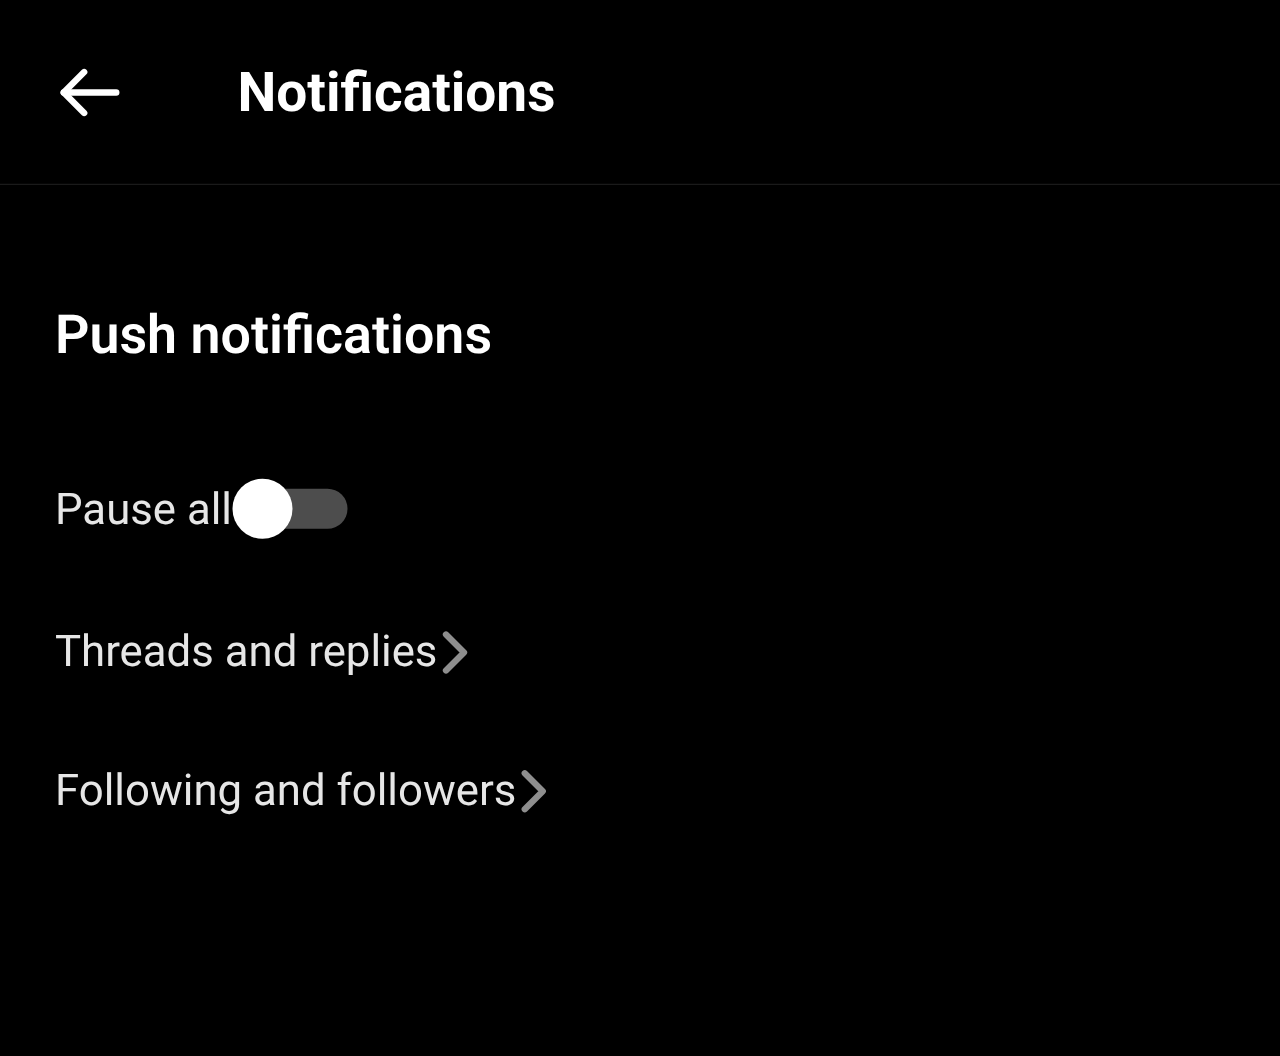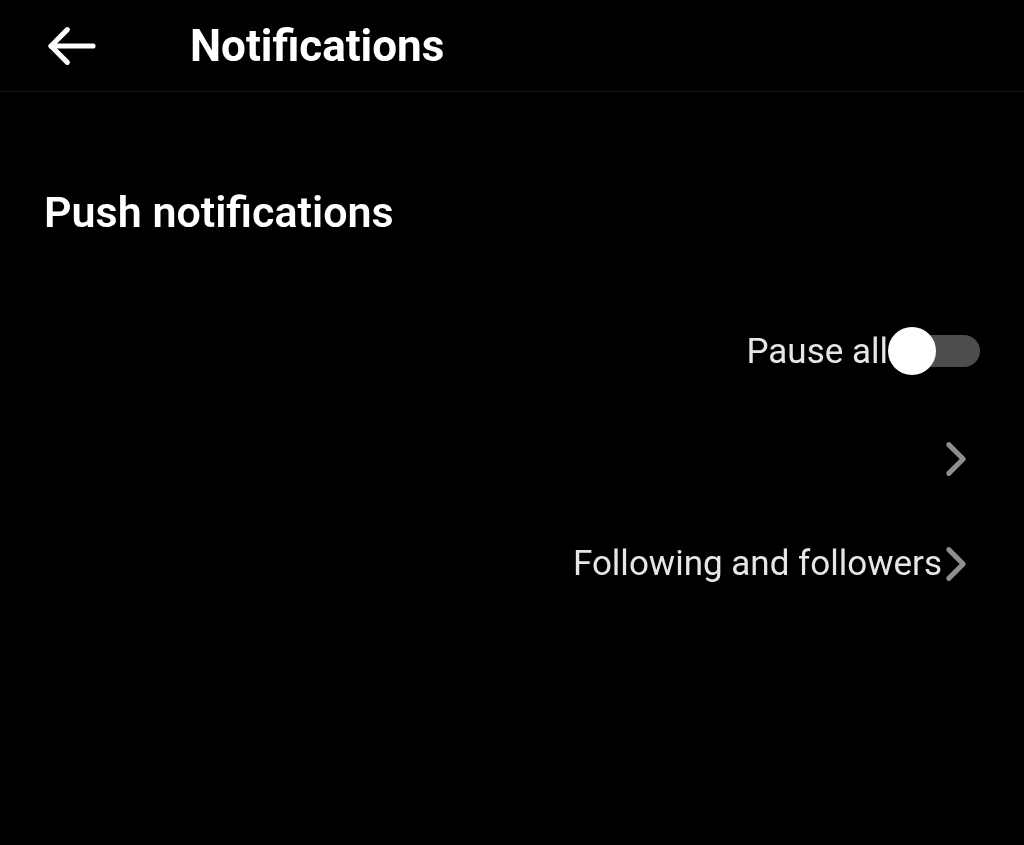--- a/index.html
+++ b/index.html
@@ -13,21 +13,21 @@
       background: #000000;
       font-family: -apple-system, BlinkMacSystemFont, 'Segoe UI', Roboto, Helvetica, Arial, sans-serif;
       color: #ffffff;
       overflow: hidden;
     }
     .header {
       display: flex;
       align-items: center;
       padding: 38px 40px 38px 44px;
       border-bottom: 1px solid #1a1a1a;
-      height: 92px;
+      height: 148px;
     }
     .back-icon {
       width: 56px;
       height: 56px;
       display: flex;
       align-items: center;
       justify-content: center;
       cursor: pointer;
     }
     .back-icon svg {
@@ -46,21 +46,21 @@
     .section-header {
       font-size: 43px;
       font-weight: 600;
       color: #ffffff;
       margin-top: 95px;
       margin-bottom: 55px;
     }
     .row {
       display: flex;
       align-items: center;
-      justify-content: flex-end;
+      justify-content: flex-start;
       padding: 35px 0;
       cursor: pointer;
     }
     .row-label {
       font-size: 35px;
       font-weight: 400;
       color: #e6e6e6;
     }
     .toggle {
       position: relative;
@@ -116,20 +116,21 @@
 
   <div class="row">
     <div class="row-label">Pause all</div>
     <div class="toggle">
       <div class="toggle-track"></div>
       <div class="toggle-thumb"></div>
     </div>
   </div>
 
   <div class="row">
+    <div class="row-label">Threads and replies</div>
     <div class="chevron-icon">
       <svg viewBox="0 0 12 20" fill="none" stroke="#8e8e8e" stroke-width="2.8" stroke-linecap="round" stroke-linejoin="round">
         <polyline points="2 2 10 10 2 18"></polyline>
       </svg>
     </div>
   </div>
 
   <div class="row">
     <div class="row-label">Following and followers</div>
     <div class="chevron-icon">

